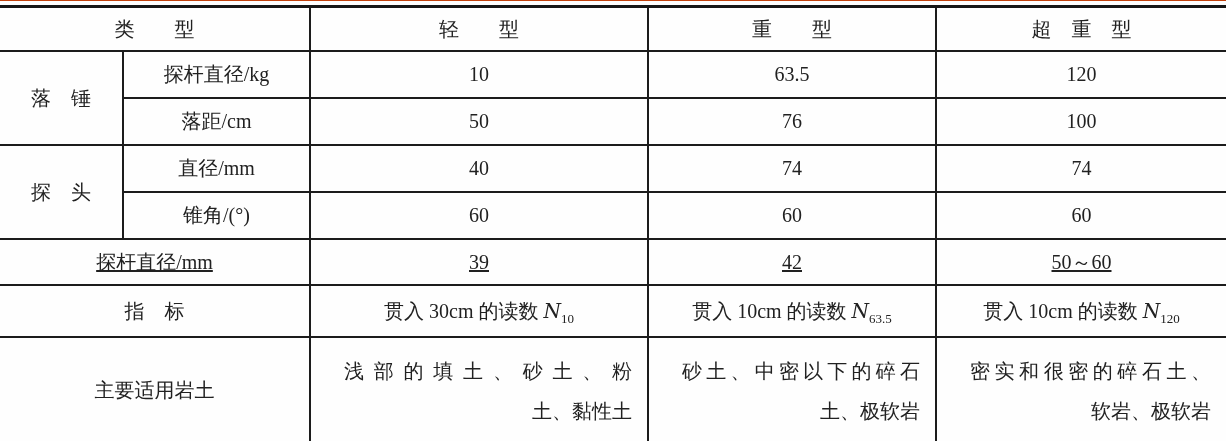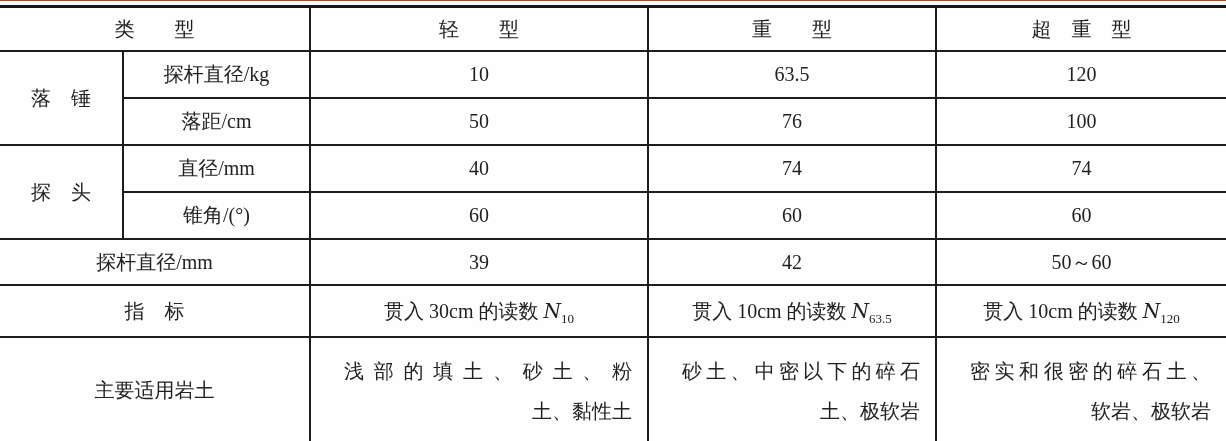--- a/index.html
+++ b/index.html
@@ -20,21 +20,21 @@
   }
   td {
     border:2px solid #1c1c1c;
     text-align:center; vertical-align:middle;
     padding:0; line-height:1.25; overflow:hidden;
   }
   td.edge-l { border-left:none; }
   td.edge-r { border-right:none;border-radius:19px; }
   tr.r-head td  { height:42px; }
   tr.r-data td  { height:45px; }
-  tr.r-rod td   { height:44px; }
+  tr.r-rod td   { height:44px;text-decoration:underline; }
   tr.r-ind td   { height:50px; }
   tr.r-soil td  { height:89px; }
   .sym { font-style:italic; font-family:"DejaVu Serif","Liberation Serif",serif; }
   sub { font-size:13px; line-height:0; }
   td.soil-cell { padding:8px 15px; }
   .soil-l1 {
     text-align:justify; text-align-last:justify;
     padding-left:18px; line-height:40px; white-space:nowrap;
   }
   .soil-l2 { text-align:right; line-height:40px; }

